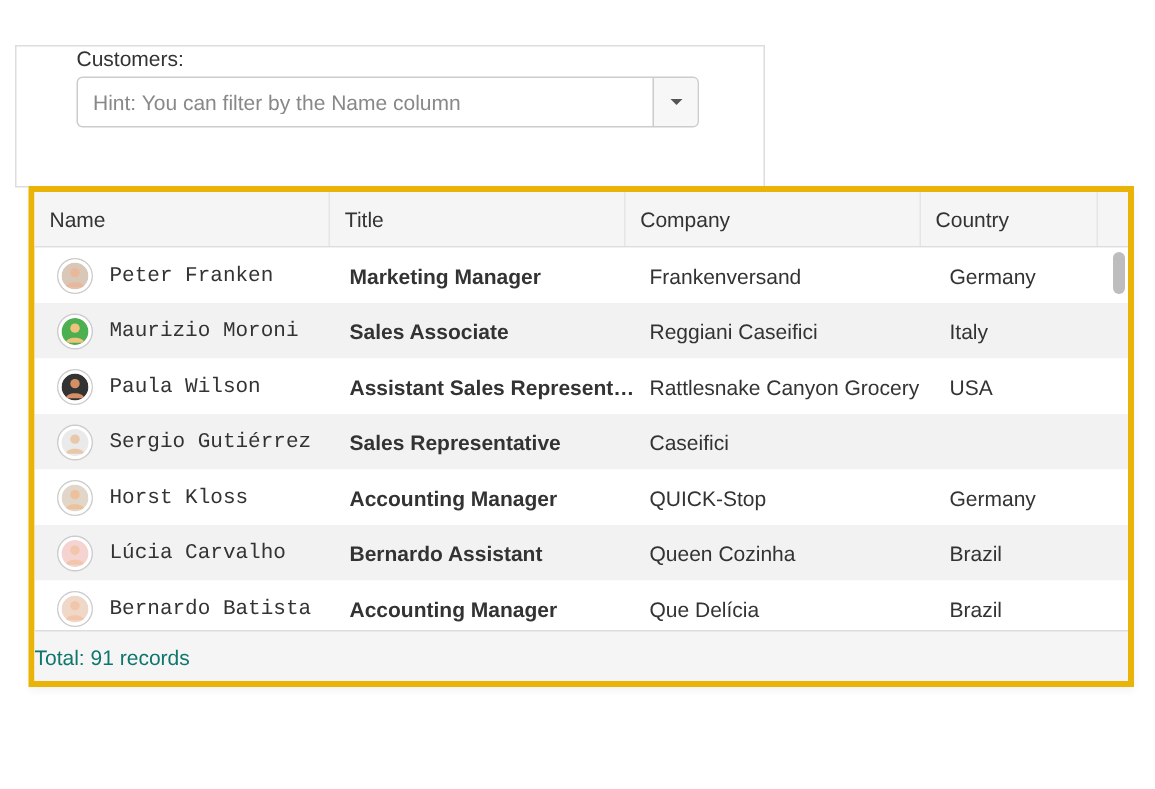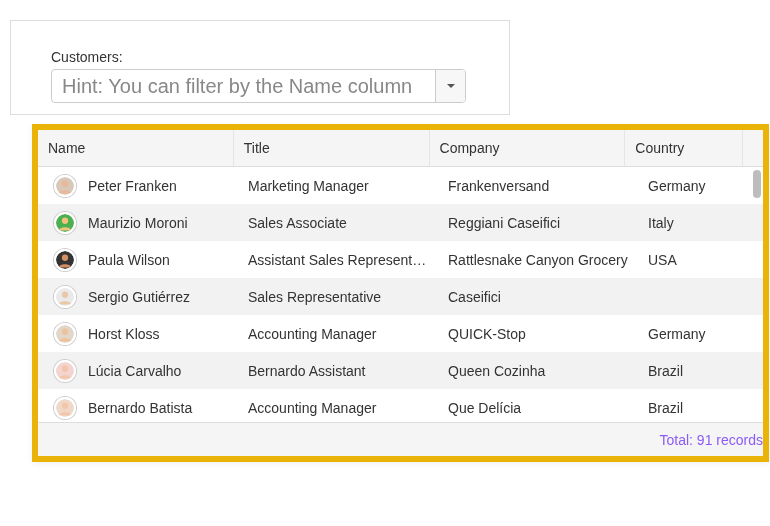--- a/index.html
+++ b/index.html
@@ -10,25 +10,24 @@
     font-size: 14px;
     color: #333;
     background: #fff;
     width: 770px;
     height: 526px;
     position: relative;
   }
   .panel {
     position: absolute;
     left: 10px;
-    top: 20px;
+    top: 30px;
     width: 500px;
     height: 95px;
     border: 1px solid #ddd;
-    padding-top: 28px;
     padding-left: 40px;
   }
   .field-label {
     display: block;
     margin-bottom: 4px;
     color: #333;
   }
   .combo {
     display: flex;
     width: 415px;
@@ -36,55 +35,55 @@
     border-radius: 4px;
     overflow: hidden;
     height: 34px;
     background: #fff;
   }
   .combo input {
     flex: 1;
     border: none;
     outline: none;
     padding: 0 10px;
-    font-size: 20px;
+    font-size: 14px;
     font-family: inherit;
     color: #333;
     background: transparent;
   }
   .combo input::placeholder { color: #888; }
   .combo .drop-btn {
     width: 30px;
     border-left: 1px solid #ccc;
     display: flex;
     align-items: center;
     justify-content: center;
     cursor: pointer;
     background: #f7f7f7;
   }
   .combo .drop-btn svg { width: 10px; height: 10px; fill: #555; }
 
   .grid {
     position: absolute;
-    left: 32px;
+    left: 19px;
     top: 124px;
     width: 737px;
-    border: 6px solid #eab308;
+    border: 4px solid #eab308;
     background: #fff;
     box-shadow: 0 2px 6px rgba(0,0,0,0.06);
   }
   .grid-header {
     display: flex;
     background: #f5f5f5;
     border-bottom: 1px solid #ddd;
     height: 37px;
     align-items: center;
   }
   .col-name { width: 200px; }
-  .col-title { width: 200px; }
+  .col-title { width: 200px; font-weight: bold; }
   .col-company { width: 200px; }
   .col-country { width: 120px; }
   .col-scroll { width: 15px; }
   .hdr-cell {
     padding: 0 10px;
     font-weight: normal;
     color: #333;
     border-right: 1px solid #e5e5e5;
     height: 100%;
     display: flex;
@@ -107,37 +106,38 @@
     display: flex;
     align-items: center;
     white-space: nowrap;
     overflow: hidden;
     text-overflow: ellipsis;
     color: #333;
   }
   .name-cell {
     gap: 12px;
     padding-left: 16px;
+    font-family: Liberation Mono, monospace;
   }
   .avatar {
     width: 22px;
     height: 22px;
     border-radius: 50%;
     border: 2px solid #fff;
     box-shadow: 0 0 0 1px #ccc;
     flex-shrink: 0;
   }
   .grid-footer {
     height: 34px;
     display: flex;
     align-items: center;
-    justify-content: flex-end;
+    justify-content: flex-start;
     background: #f5f5f5;
     border-top: 1px solid #ddd;
-    color: #8b5cf6;
+    color: #0f766e;
     position: relative;
   }
   .scrollbar-track {
     position: absolute;
     right: 2px;
     top: 40px;
     width: 8px;
     height: 250px;
   }
   .scrollbar-thumb {

